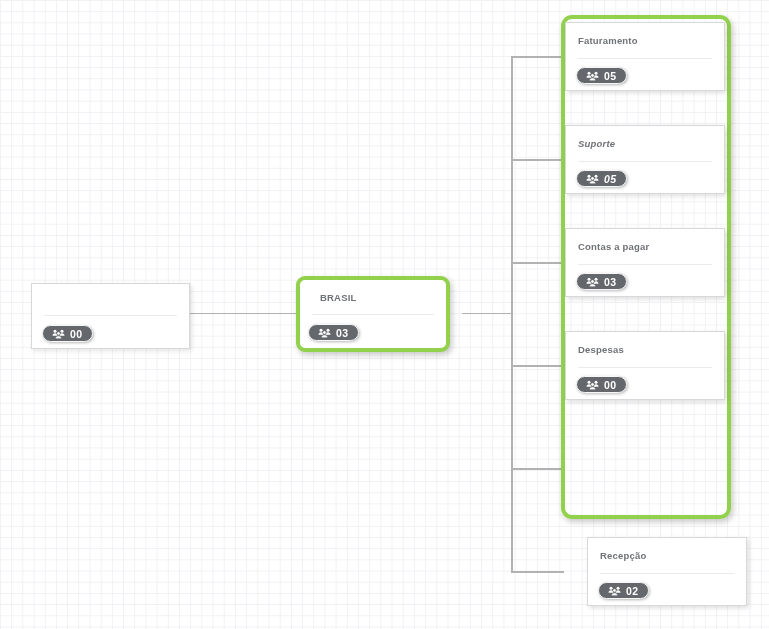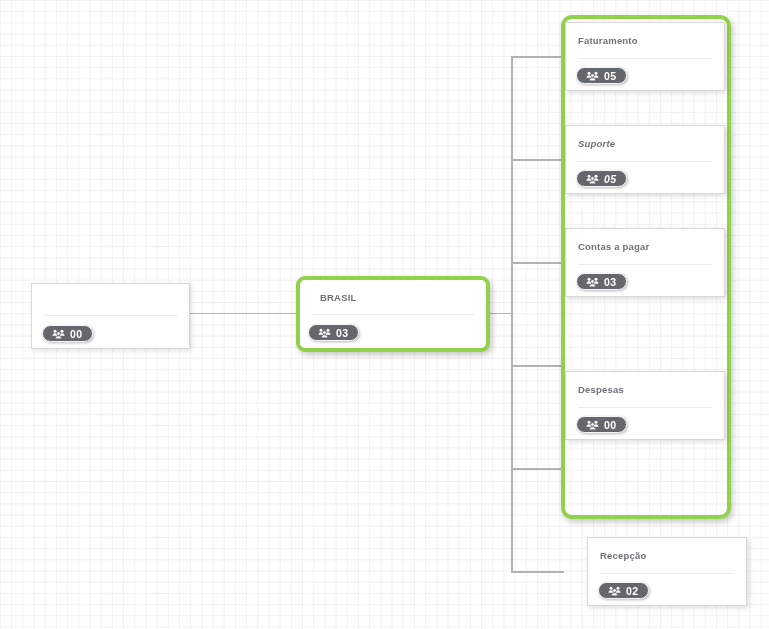--- a/index.html
+++ b/index.html
@@ -107,21 +107,21 @@
       <path d="M10.4 9.4c0-2.1 1.6-3.6 3.5-3.6s3.5 1.5 3.5 3.6z"></path>
       <circle cx="9" cy="6.2" r="2.5" stroke="#64686c" stroke-width="1"></circle>
       <path d="M4.6 13.8c0-2.5 1.9-4.2 4.4-4.2s4.4 1.7 4.4 4.2z" stroke="#64686c" stroke-width="1"></path>
     </g>
   </svg>
 </span>
       <span class="badge-count">00</span>
     </div>
   </div>
 
-  <div class="green-box brasil-node" style="left:296px;top:276px;width:194px;height:76px">
+  <div class="green-box brasil-node" style="left:296px;top:276px;width:154px;height:76px">
     <div class="card-title" style="left:20px;top:12px">BRASIL</div>
     <div class="card-divider" style="top:34px"></div>
     <div class="badge" style="left:8px;top:44px">
       <span class="badge-icon">
   <svg width="13" height="10" viewBox="0 0 18 14">
     <g fill="#ffffff">
       <circle cx="4.1" cy="3.1" r="2.1"></circle>
       <path d="M0.6 9.4c0-2.1 1.6-3.6 3.5-3.6s3.5 1.5 3.5 3.6z"></path>
       <circle cx="13.9" cy="3.1" r="2.1"></circle>
       <path d="M10.4 9.4c0-2.1 1.6-3.6 3.5-3.6s3.5 1.5 3.5 3.6z"></path>
@@ -188,21 +188,21 @@
       <path d="M10.4 9.4c0-2.1 1.6-3.6 3.5-3.6s3.5 1.5 3.5 3.6z"></path>
       <circle cx="9" cy="6.2" r="2.5" stroke="#64686c" stroke-width="1"></circle>
       <path d="M4.6 13.8c0-2.5 1.9-4.2 4.4-4.2s4.4 1.7 4.4 4.2z" stroke="#64686c" stroke-width="1"></path>
     </g>
   </svg>
 </span>
       <span class="badge-count">03</span>
     </div>
   </div>
 
-  <div class="child-card" style="top: 312px; margin-top: 40px;">
+  <div class="child-card" style="top: 312px;">
     <div class="card-title">Despesas</div>
     <div class="card-divider" style="top:35px"></div>
     <div class="badge" style="left:10px;top:44px">
       <span class="badge-icon">
   <svg width="13" height="10" viewBox="0 0 18 14">
     <g fill="#ffffff">
       <circle cx="4.1" cy="3.1" r="2.1"></circle>
       <path d="M0.6 9.4c0-2.1 1.6-3.6 3.5-3.6s3.5 1.5 3.5 3.6z"></path>
       <circle cx="13.9" cy="3.1" r="2.1"></circle>
       <path d="M10.4 9.4c0-2.1 1.6-3.6 3.5-3.6s3.5 1.5 3.5 3.6z"></path>

